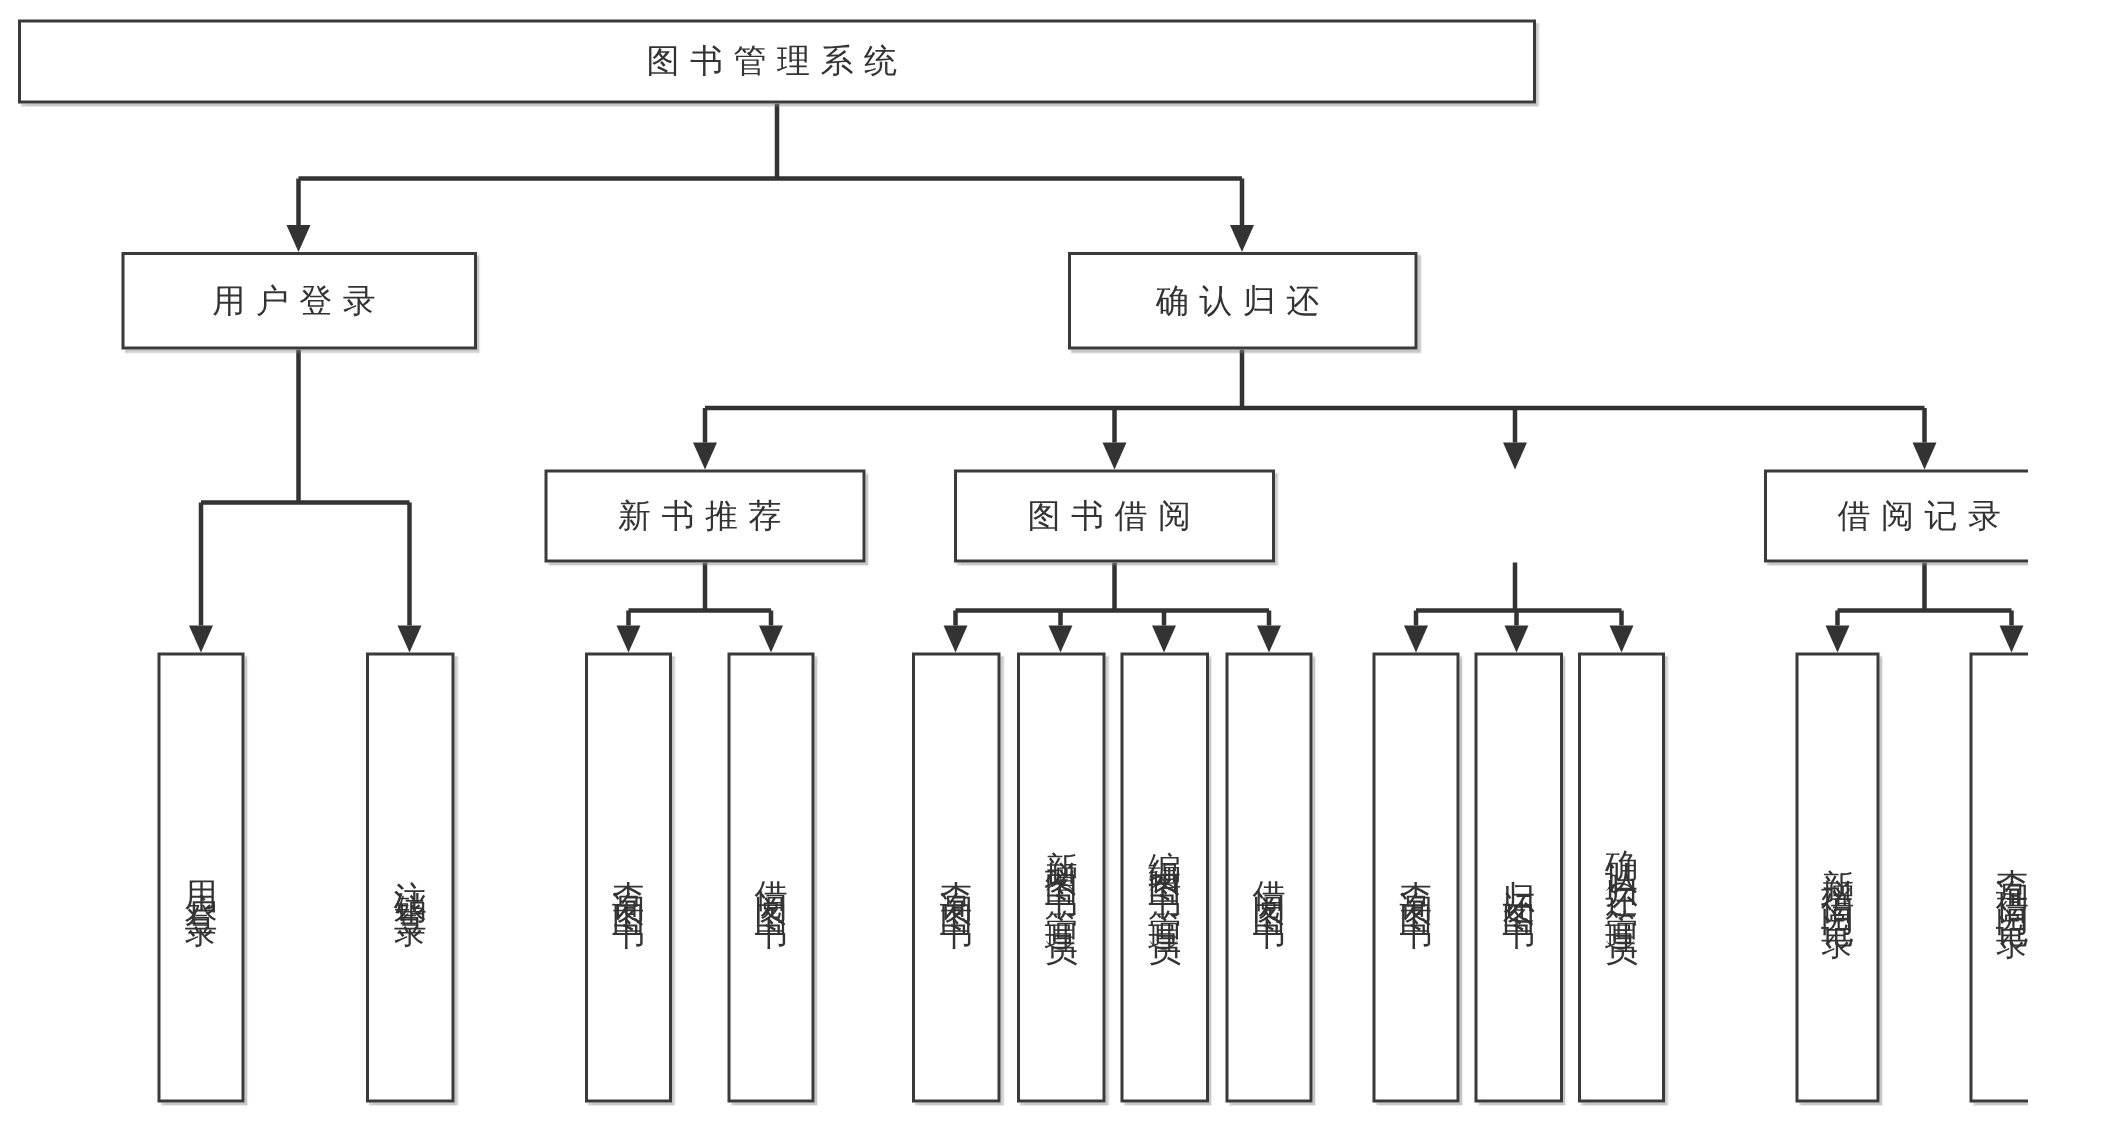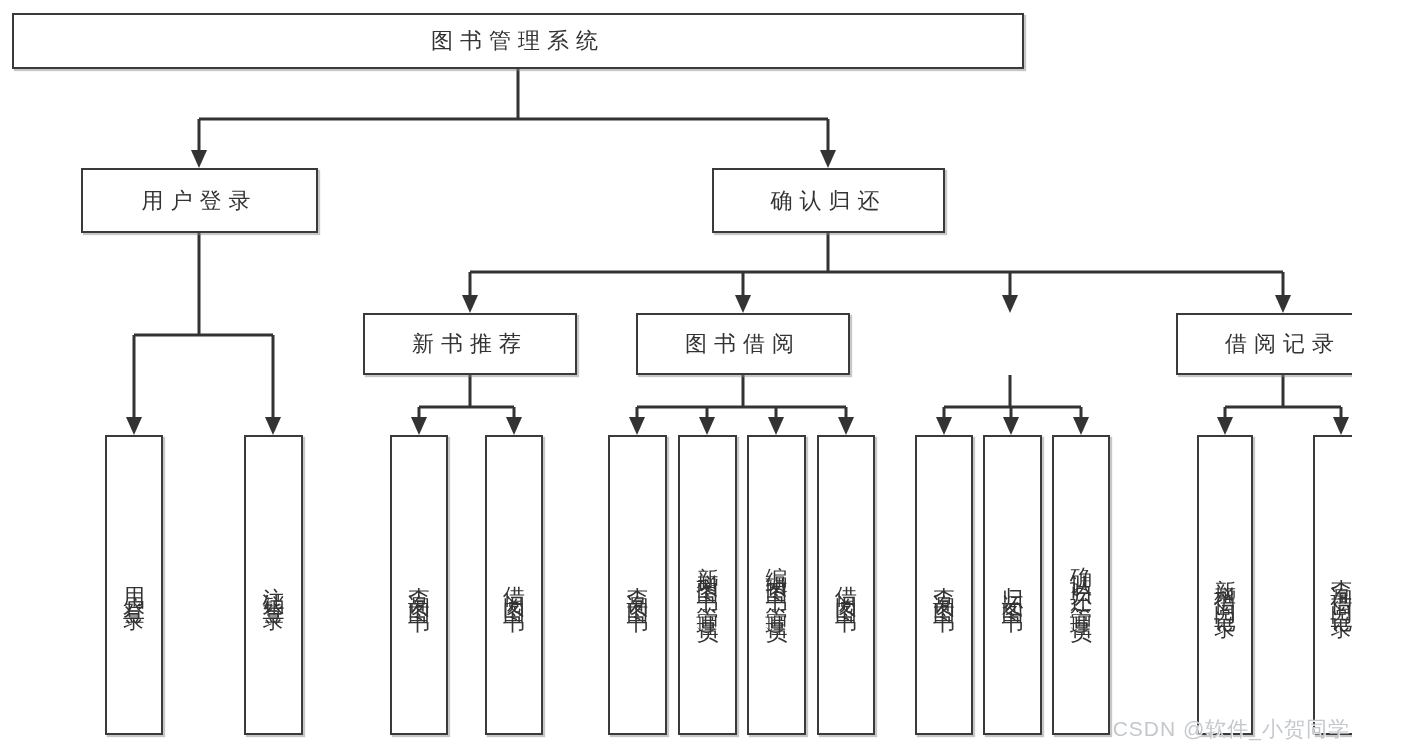--- a/index.html
+++ b/index.html
@@ -112,14 +112,13 @@
   <div class="node leaf" style="left:747px;top:435px;width:59px;height:300px">编辑图书（管理员）</div>
   <div class="node leaf" style="left:817px;top:435px;width:58px;height:300px">借阅图书</div>
 
   <div class="node leaf" style="left:915px;top:435px;width:58px;height:300px">查询图书</div>
   <div class="node leaf" style="left:983px;top:435px;width:59px;height:300px">归还图书</div>
   <div class="node leaf" style="left:1052px;top:435px;width:58px;height:300px">确认归还（管理员）</div>
 
   <div class="node leaf" style="left:1197px;top:435px;width:56px;height:300px">新增借阅记录</div>
   <div class="node leaf" style="left:1313px;top:435px;width:57px;height:300px">查询借阅记录</div>
 
-  <div class="watermark">CSDN @软件_小贺同学</div>
 </div>
 
 </body></html>

